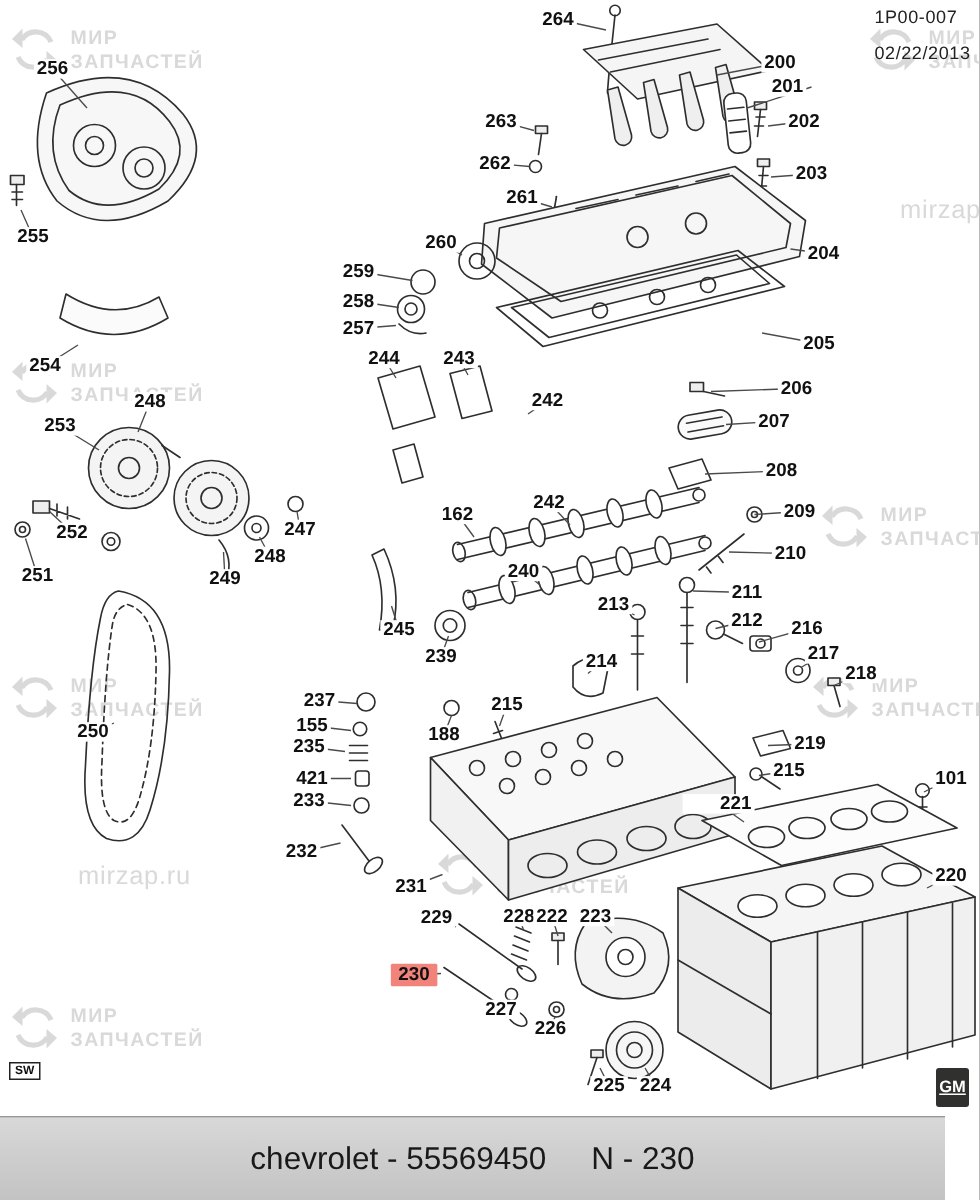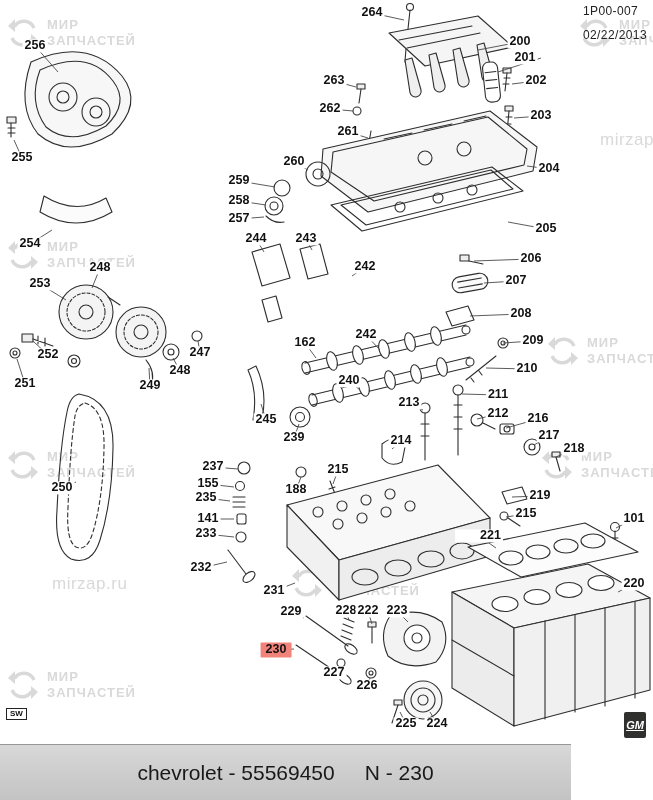--- a/index.html
+++ b/index.html
@@ -18,24 +18,24 @@
            font-weight:bold;font-size:12.5px;color:#111;background:#fff;
            padding:0 2px;line-height:1.05;white-space:nowrap;}
   .callout.highlight{padding:1px 5px;border-radius:1px;}
   
   .header-ref{position:absolute;top:4px;right:6px;z-index:4;font-size:12px;color:#222;
               letter-spacing:0.4px;display:flex;gap:10px;flex-direction:column;}
   
   .sw-badge{position:absolute;left:6px;top:708px;z-index:4;border:1px solid #222;background:#fff;
             color:#111;font-size:8px;font-weight:bold;padding:1px 3px;line-height:1;}
   .gm-badge{position:absolute;right:7px;top:712px;z-index:4;width:22px;height:26px;background:#30302f;
-            color:#fff;font-style:italic;font-weight:bold;font-size:11px;display:flex;align-items:center;
+            color:#fff;font-weight:bold;font-size:11px;display:flex;align-items:center;
             justify-content:center;text-decoration:underline;border-radius:2px;}
   
-  .footer{position:absolute;left:0;bottom:0;width:571px;height:55px;z-index:5;
+  .footer{position:absolute;left:0;bottom:0;width:630px;height:55px;z-index:5;
           background:linear-gradient(#d8d8d8,#c3c3c3);border-top:1px solid #979797;
           display:flex;align-items:center;justify-content:center;gap:30px;
           font-size:21px;color:#191919;}
 </style>
 </head>
 <body>
 
 <div class="page">
 
   <div class="layer">
@@ -471,21 +471,21 @@
       <div class="callout" style="left: 365px; top: 267px;">242</div>
       <div class="callout" style="left: 366px; top: 335px;">242</div>
       <div class="callout" style="left: 305px; top: 343px;">162</div>
       <div class="callout" style="left: 349px; top: 381px;">240</div>
       <div class="callout" style="left: 266px; top: 420px;">245</div>
       <div class="callout" style="left: 294px; top: 438px;">239</div>
       <div class="callout" style="left: 296px; top: 490px;">188</div>
       <div class="callout" style="left: 213px; top: 467px;">237</div>
       <div class="callout" style="left: 208px; top: 484px;">155</div>
       <div class="callout" style="left: 206px; top: 498px;">235</div>
-      <div class="callout" style="left: 208px; top: 519px;">141</div>
+      <div class="callout" style="left: 208px; top: 519px;">421</div>
       <div class="callout" style="left: 206px; top: 534px;">233</div>
       <div class="callout" style="left: 201px; top: 568px;">232</div>
       <div class="callout" style="left: 274px; top: 591px;">231</div>
       <div class="callout" style="left: 291px; top: 612px;">229</div>
       <div class="callout" style="left: 346px; top: 611px;">228</div>
       <div class="callout" style="left: 368px; top: 611px;">222</div>
       <div class="callout" style="left: 397px; top: 611px;">223</div>
       <div class="callout highlight" style="left: 276px; top: 650px; background: rgb(242, 131, 123);">230</div>
       <div class="callout" style="left: 334px; top: 673px;">227</div>
       <div class="callout" style="left: 367px; top: 686px;">226</div>

